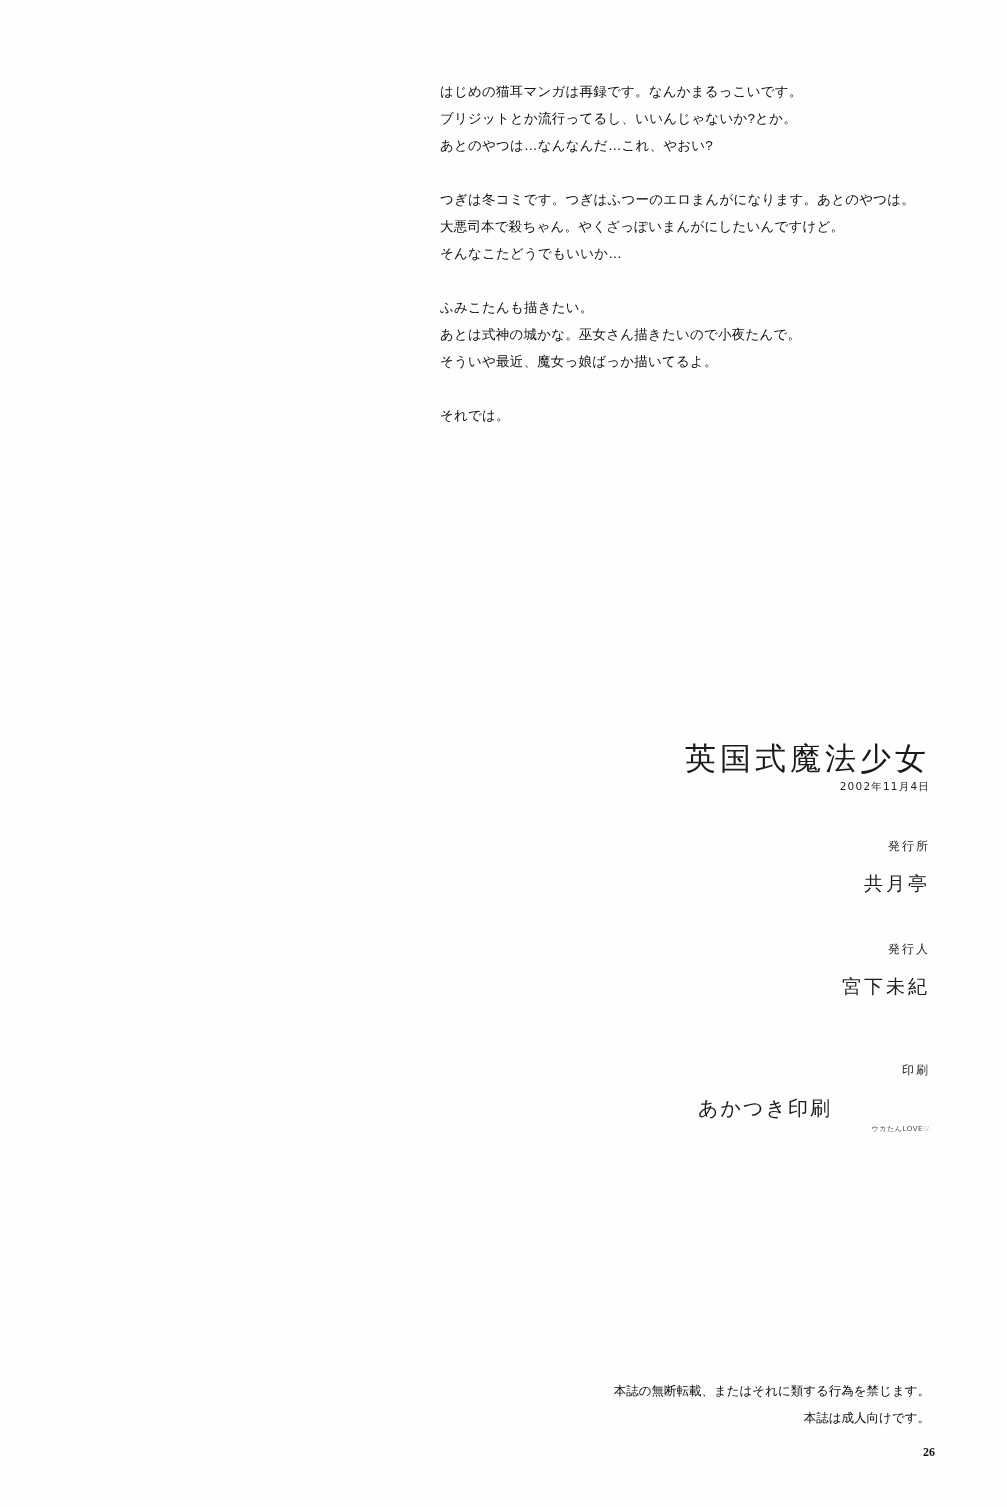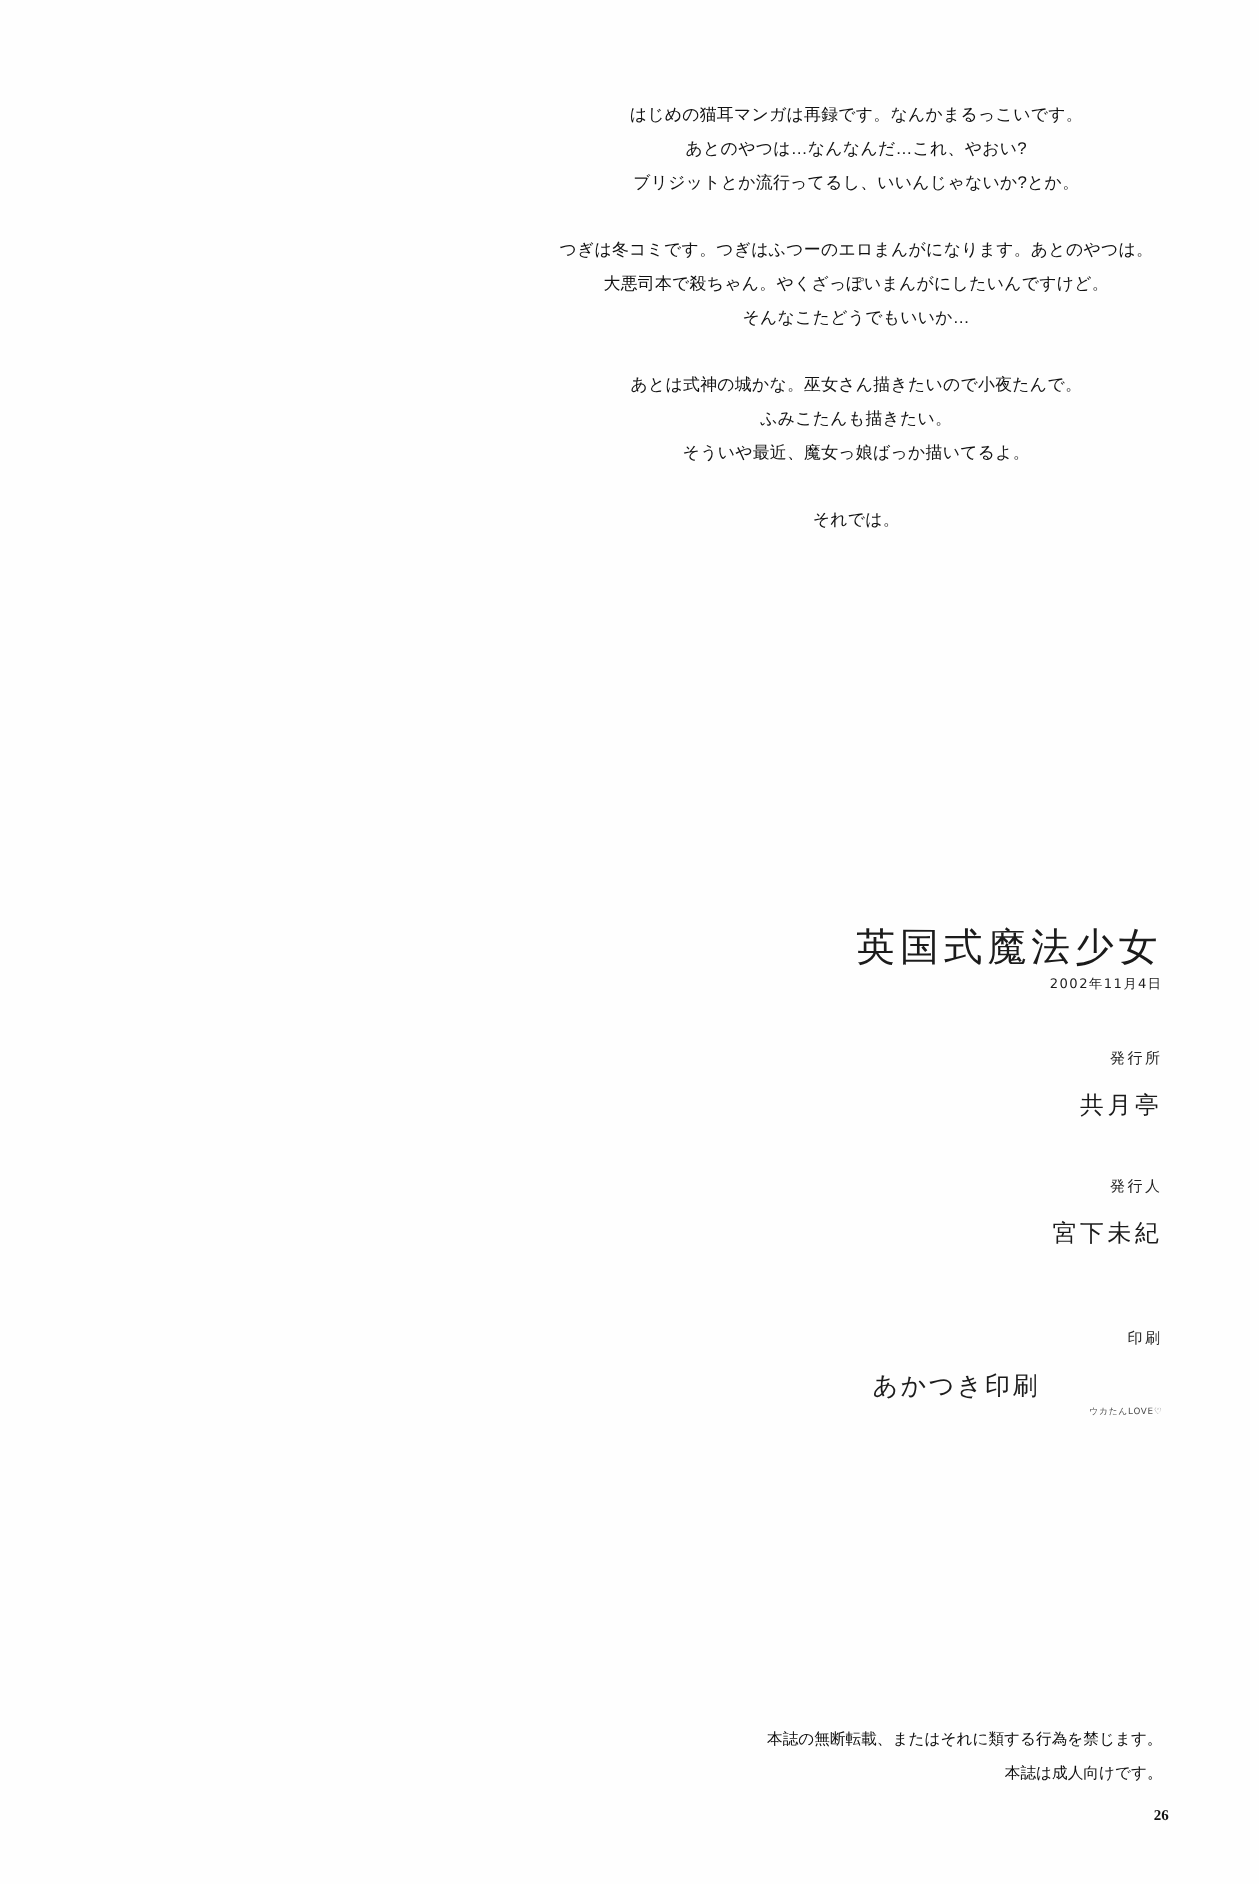--- a/index.html
+++ b/index.html
@@ -21,21 +21,21 @@
     inset: 0;
     background: #fefefe;
   }
 
   
   .afterword {
     position: absolute;
     left: 440px;
     top: 78px;
     width: 490px;
-    text-align: center;
+    text-align: left;
     font-size: 13.5px;
     line-height: 27px;
     letter-spacing: 0.2px;
     color: #111111;
   }
   .afterword p {
     margin: 0;
   }
   .afterword .gap {
     height: 27px;
@@ -120,29 +120,29 @@
     font-family: Liberation Serif, serif;
   }
 </style>
 </head>
 <body>
 
 <div class="page">
 
   <div class="afterword">
     <p>はじめの猫耳マンガは再録です。なんかまるっこいです。</p>
+    <p>ブリジットとか流行ってるし、いいんじゃないか?とか。</p>
     <p>あとのやつは…なんなんだ…これ、やおい?</p>
-    <p>ブリジットとか流行ってるし、いいんじゃないか?とか。</p>
     <div class="gap"></div>
     <p>つぎは冬コミです。つぎはふつーのエロまんがになります。あとのやつは。</p>
     <p>大悪司本で殺ちゃん。やくざっぽいまんがにしたいんですけど。</p>
     <p>そんなこたどうでもいいか…</p>
     <div class="gap"></div>
+    <p>ふみこたんも描きたい。</p>
     <p>あとは式神の城かな。巫女さん描きたいので小夜たんで。</p>
-    <p>ふみこたんも描きたい。</p>
     <p>そういや最近、魔女っ娘ばっか描いてるよ。</p>
     <div class="gap"></div>
     <p>それでは。</p>
   </div>
 
   <div class="colophon">
     <div class="title">英国式魔法少女</div>
     <div class="date">2002年11月4日</div>
 
     <div class="field">

